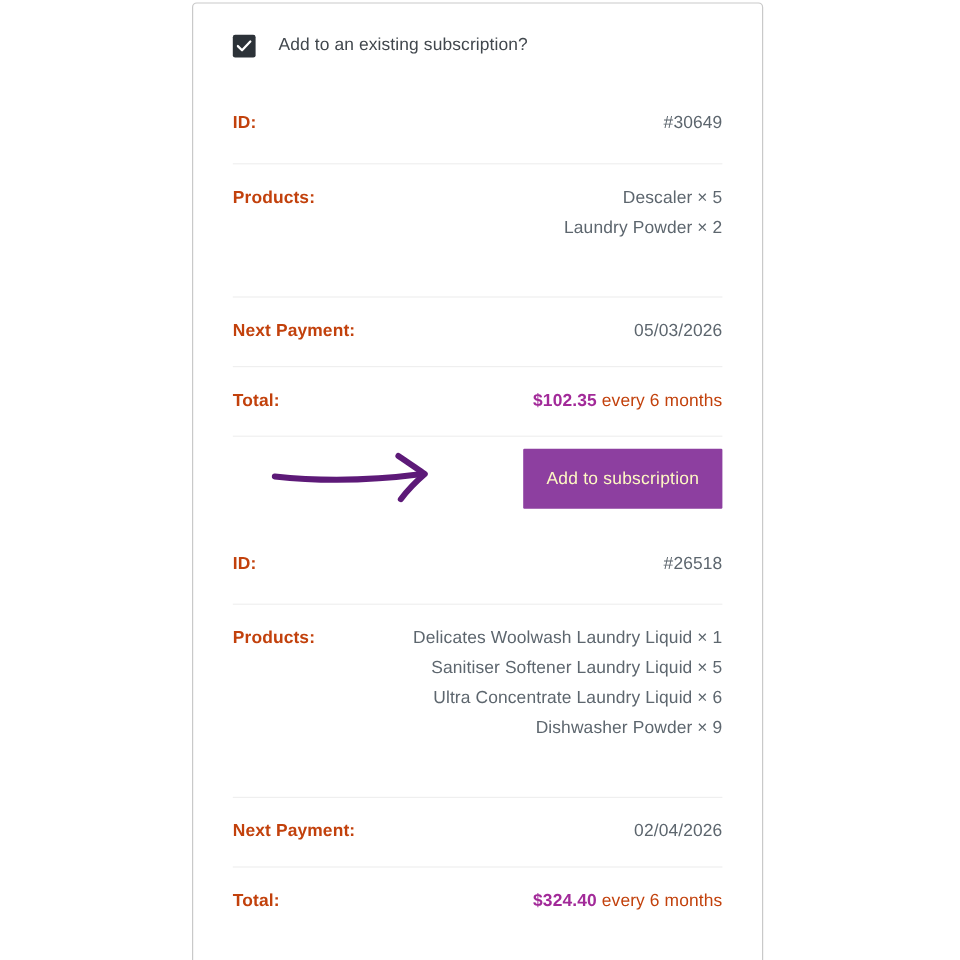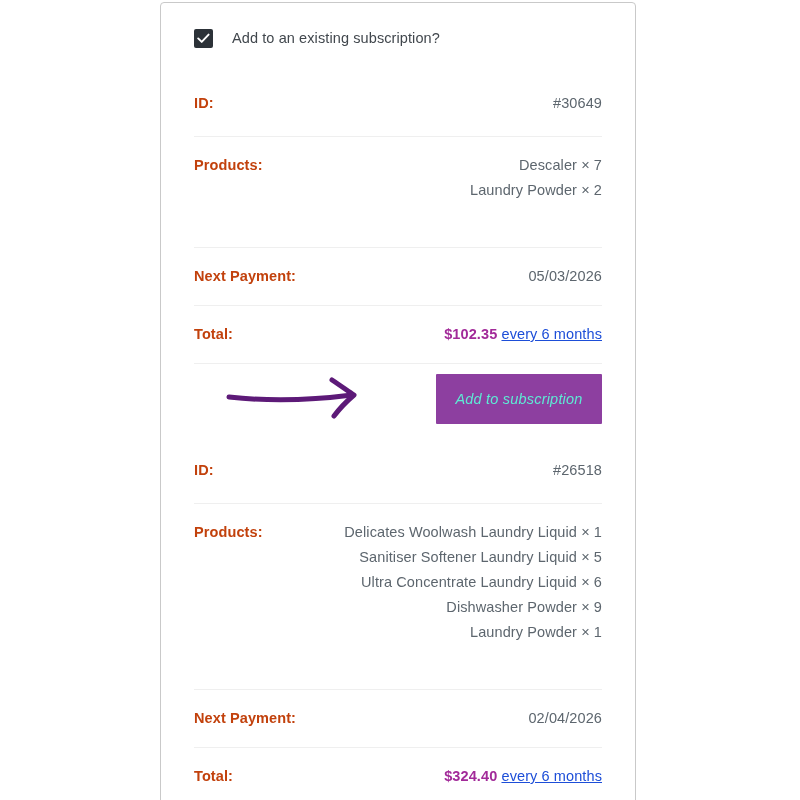--- a/index.html
+++ b/index.html
@@ -93,45 +93,44 @@
   
   .row-id      { padding: 22px 0 20px; }
   .row-prod    { padding: 16px 0 44px; }
   .row-next    { padding: 16px 0 16px; }
   .row-total   { padding: 16px 0 16px; }
 
   .amount {
     color: #a22a99;
     font-weight: bold;
   }
-  .period { color: #1d4ed8; text-decoration: underline; }
+  .period { color: #c2410c; }
 
   
   .cta-band {
     position: relative;
     height: 72px;
   }
   .btn {
     position: absolute;
     right: 0;
     top: 10px;
     width: 166px;
     height: 50px;
     background: #8d3fa0;
-    color: #5eead4;
+    color: #fef9c3;
     font-size: 14.5px;
     letter-spacing: .2px;
     border: none;
     border-radius: 1px;
     cursor: pointer;
     display: flex;
     align-items: center;
     justify-content: center;
     font-family: "Liberation Sans", sans-serif;
-    font-style: italic;
   }
   .arrow {
     position: absolute;
     left: 32px;
     top: 8px;
     width: 150px;
     height: 52px;
     pointer-events: none;
   }
 </style>
@@ -154,21 +153,21 @@
 
       <div class="row row-id">
         <span class="lbl">ID:</span>
         <span class="val">#30649</span>
       </div>
       <div class="hr"></div>
 
       <div class="row row-prod">
         <span class="lbl">Products:</span>
         <span class="val">
-          <span class="line">Descaler × 7</span>
+          <span class="line">Descaler × 5</span>
           <span class="line">Laundry Powder × 2</span>
         </span>
       </div>
       <div class="hr"></div>
 
       <div class="row row-next">
         <span class="lbl">Next Payment:</span>
         <span class="val">05/03/2026</span>
       </div>
       <div class="hr"></div>
@@ -196,21 +195,20 @@
       </div>
       <div class="hr"></div>
 
       <div class="row row-prod">
         <span class="lbl">Products:</span>
         <span class="val">
           <span class="line">Delicates Woolwash Laundry Liquid × 1</span>
           <span class="line">Sanitiser Softener Laundry Liquid × 5</span>
           <span class="line">Ultra Concentrate Laundry Liquid × 6</span>
           <span class="line">Dishwasher Powder × 9</span>
-          <span class="line">Laundry Powder × 1</span>
         </span>
       </div>
       <div class="hr"></div>
 
       <div class="row row-next">
         <span class="lbl">Next Payment:</span>
         <span class="val">02/04/2026</span>
       </div>
       <div class="hr"></div>
 

